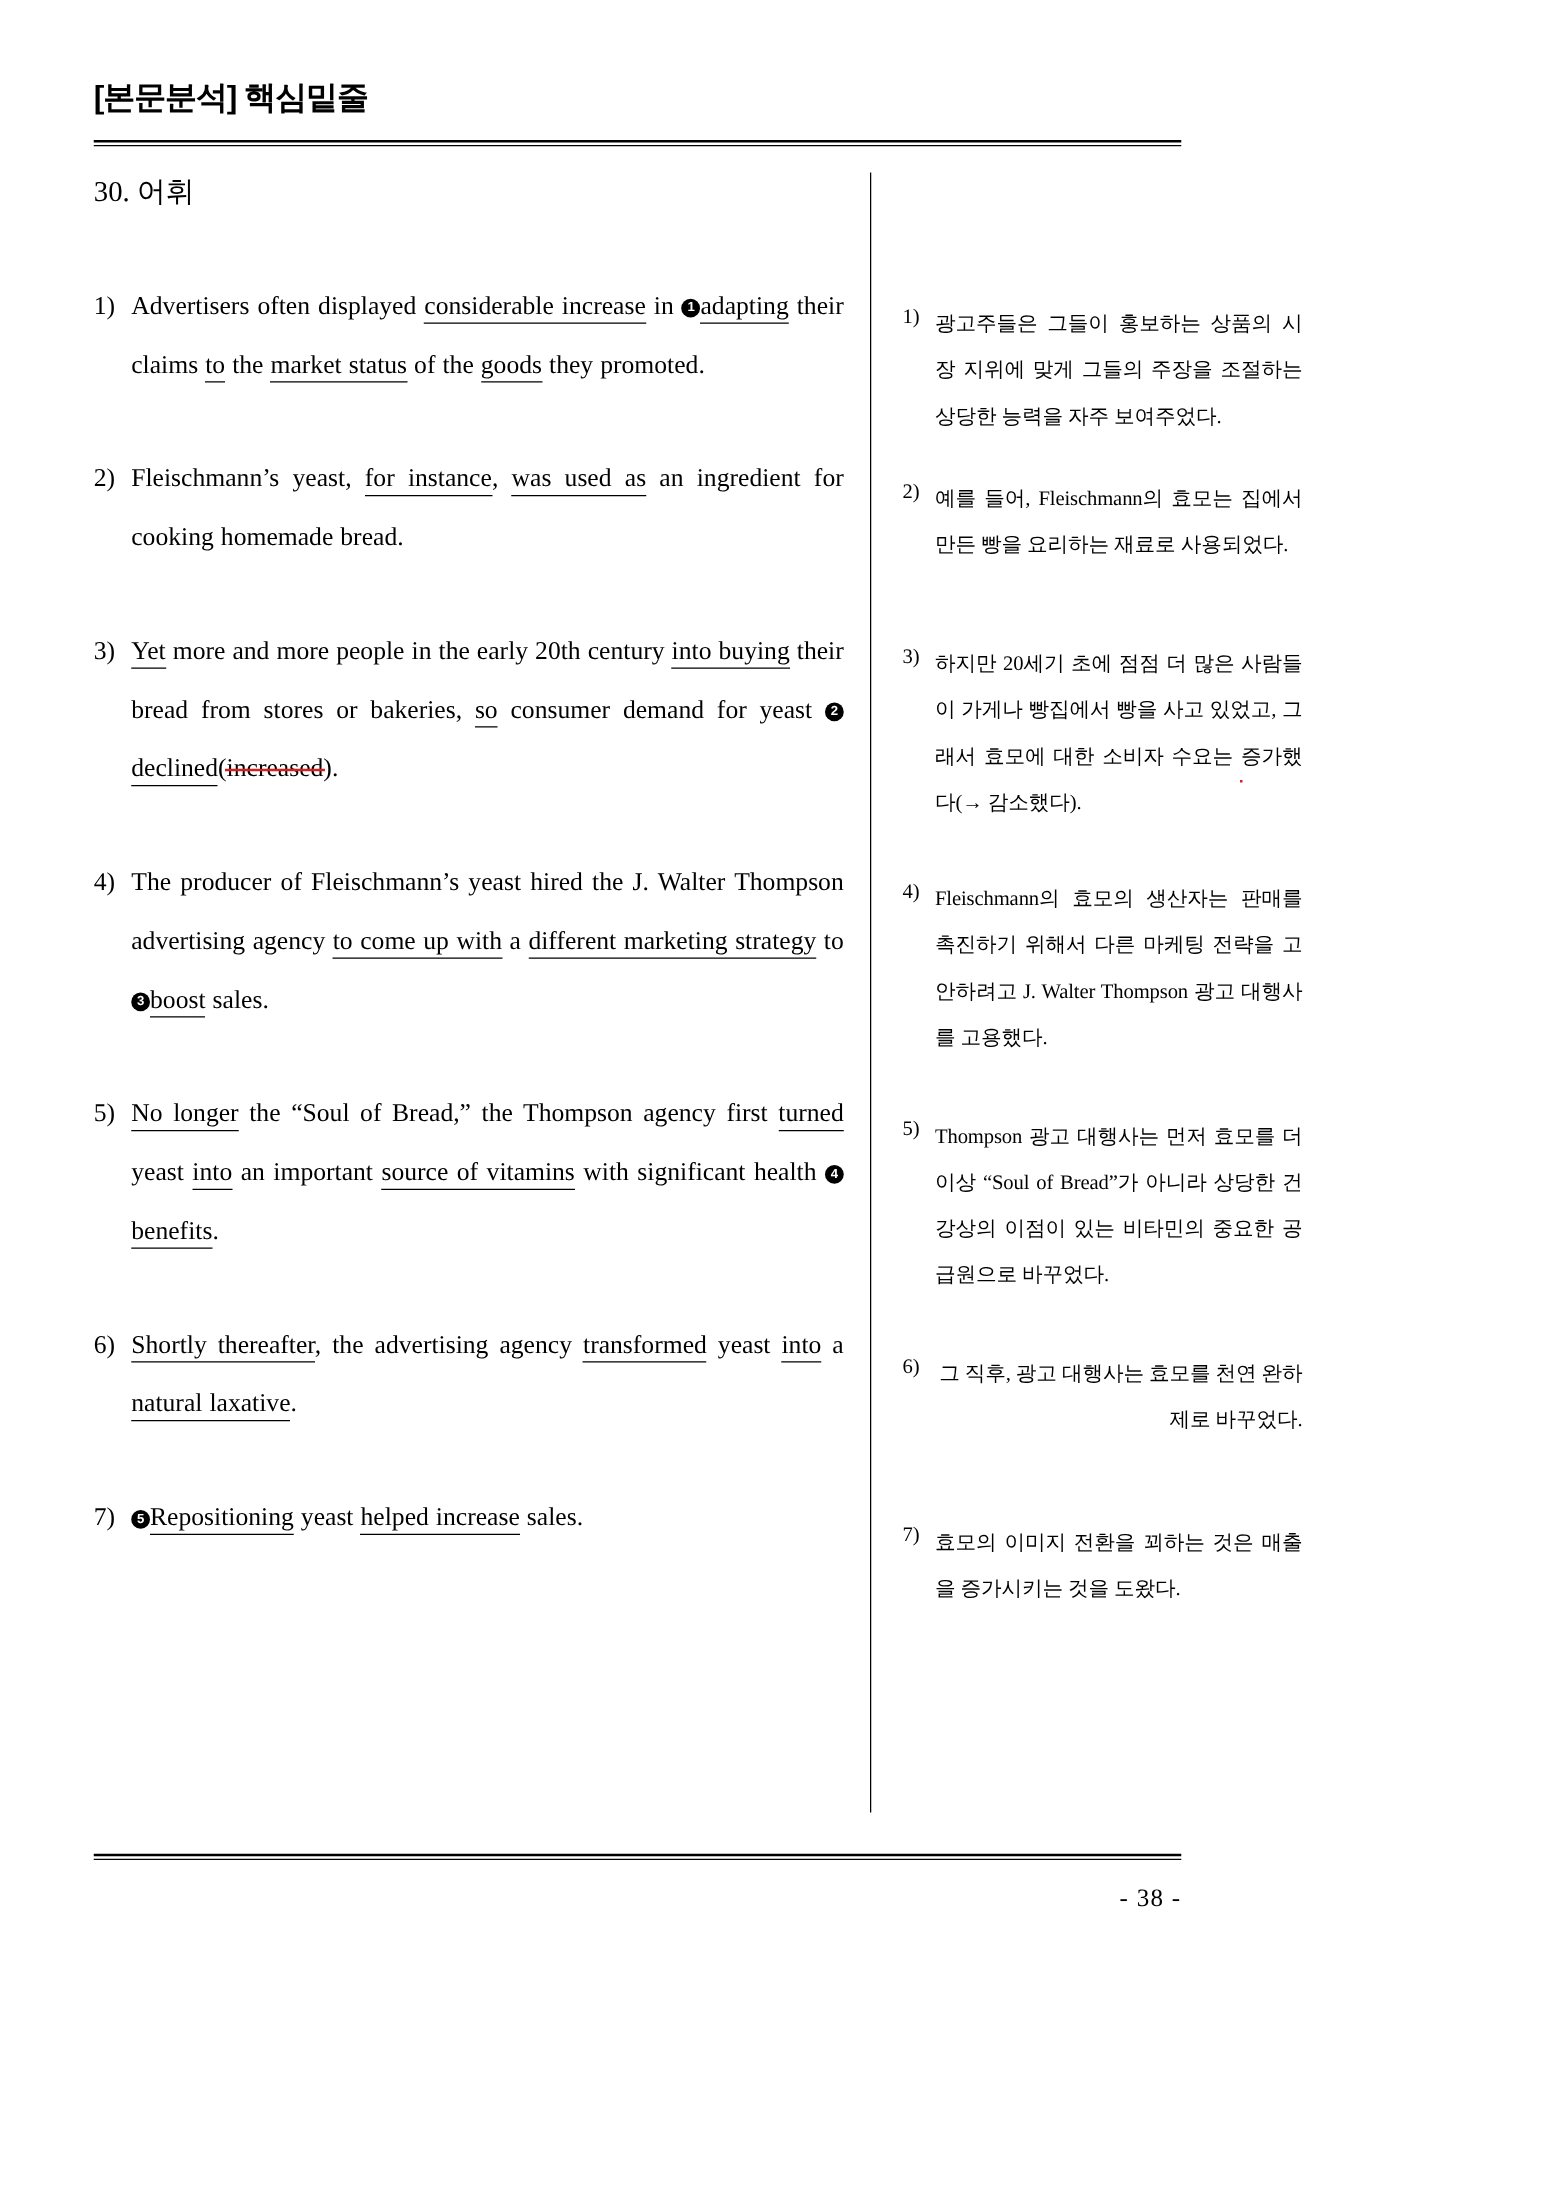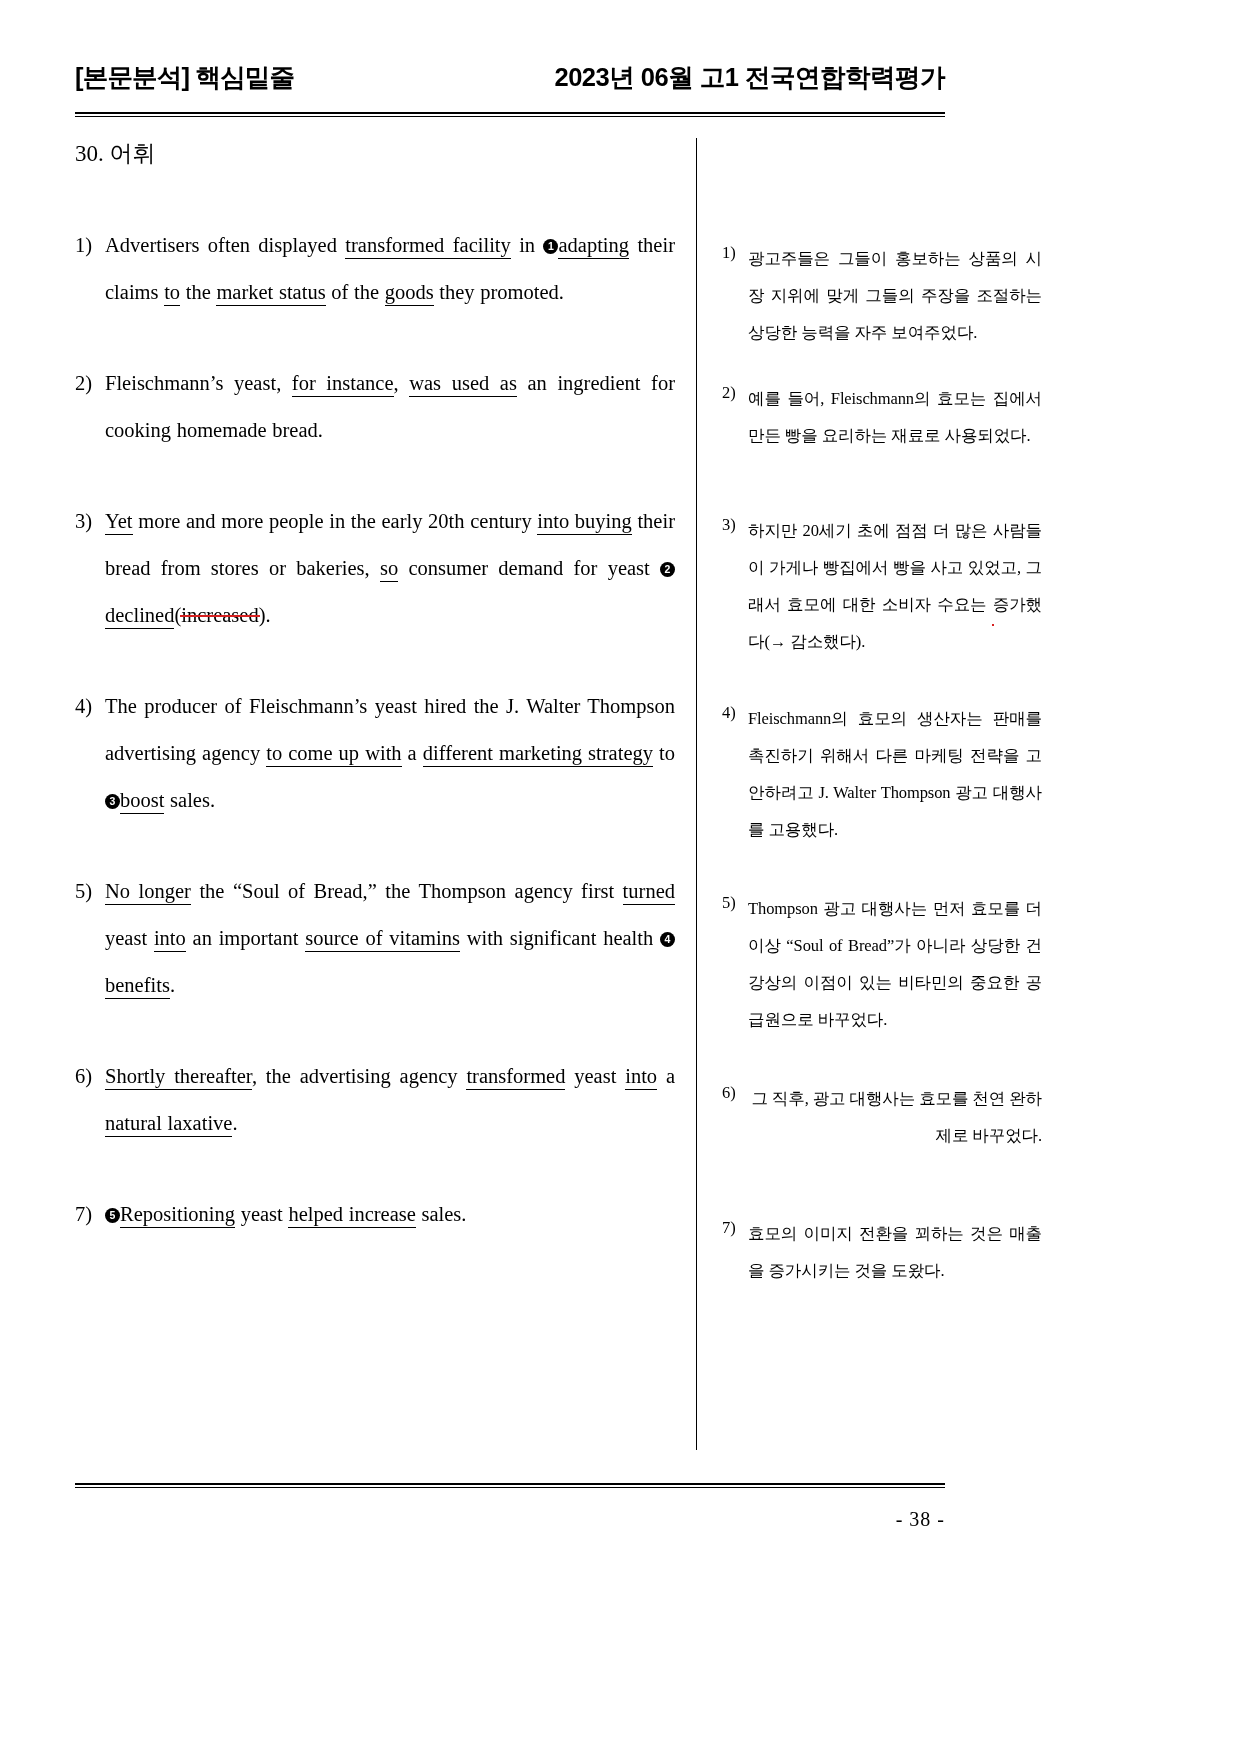--- a/index.html
+++ b/index.html
@@ -174,33 +174,32 @@
     margin-right:0px;
   }
 </style>
 </head>
 <body>
 
 <div class="page">
 
   <div class="header">
     <div class="hdr-left">[본문분석] 핵심밑줄</div>
-    <div class="hdr-right">2023년 06월 고1 전국연합학력평가</div>
   </div>
 
   <div class="rule-top"></div>
 
   <div class="qlabel">30. 어휘</div>
 
   <div class="vdivider"></div>
 
   <div class="col-en">
       <div class="en-item">
         <div class="en-num">1)</div>
-        <div class="en-body">Advertisers often displayed <u class="ul">transformed facility</u> in <span class="cnum">1</span><u class="ul">adapting</u> their claims <u class="ul">to</u> the <u class="ul">market status</u> of the <u class="ul">goods</u> they promoted.</div>
+        <div class="en-body">Advertisers often displayed <u class="ul">considerable increase</u> in <span class="cnum">1</span><u class="ul">adapting</u> their claims <u class="ul">to</u> the <u class="ul">market status</u> of the <u class="ul">goods</u> they promoted.</div>
       </div>
       <div class="en-item" style="margin-top: 44px;">
         <div class="en-num">2)</div>
         <div class="en-body">Fleischmann’s yeast, <u class="ul">for instance</u>, <u class="ul">was used as</u> an ingredient for cooking homemade bread.</div>
       </div>
       <div class="en-item" style="margin-top: 44px;">
         <div class="en-num">3)</div>
         <div class="en-body"><u class="ul">Yet</u> more and more people in the early 20th century <u class="ul">into buying</u> their bread from stores or bakeries, <u class="ul">so</u> consumer demand for yeast <span class="cnum">2</span><u class="ul">declined</u>(<span class="strike-red">increased</span>).</div>
       </div>
       <div class="en-item" style="margin-top: 44px;">

